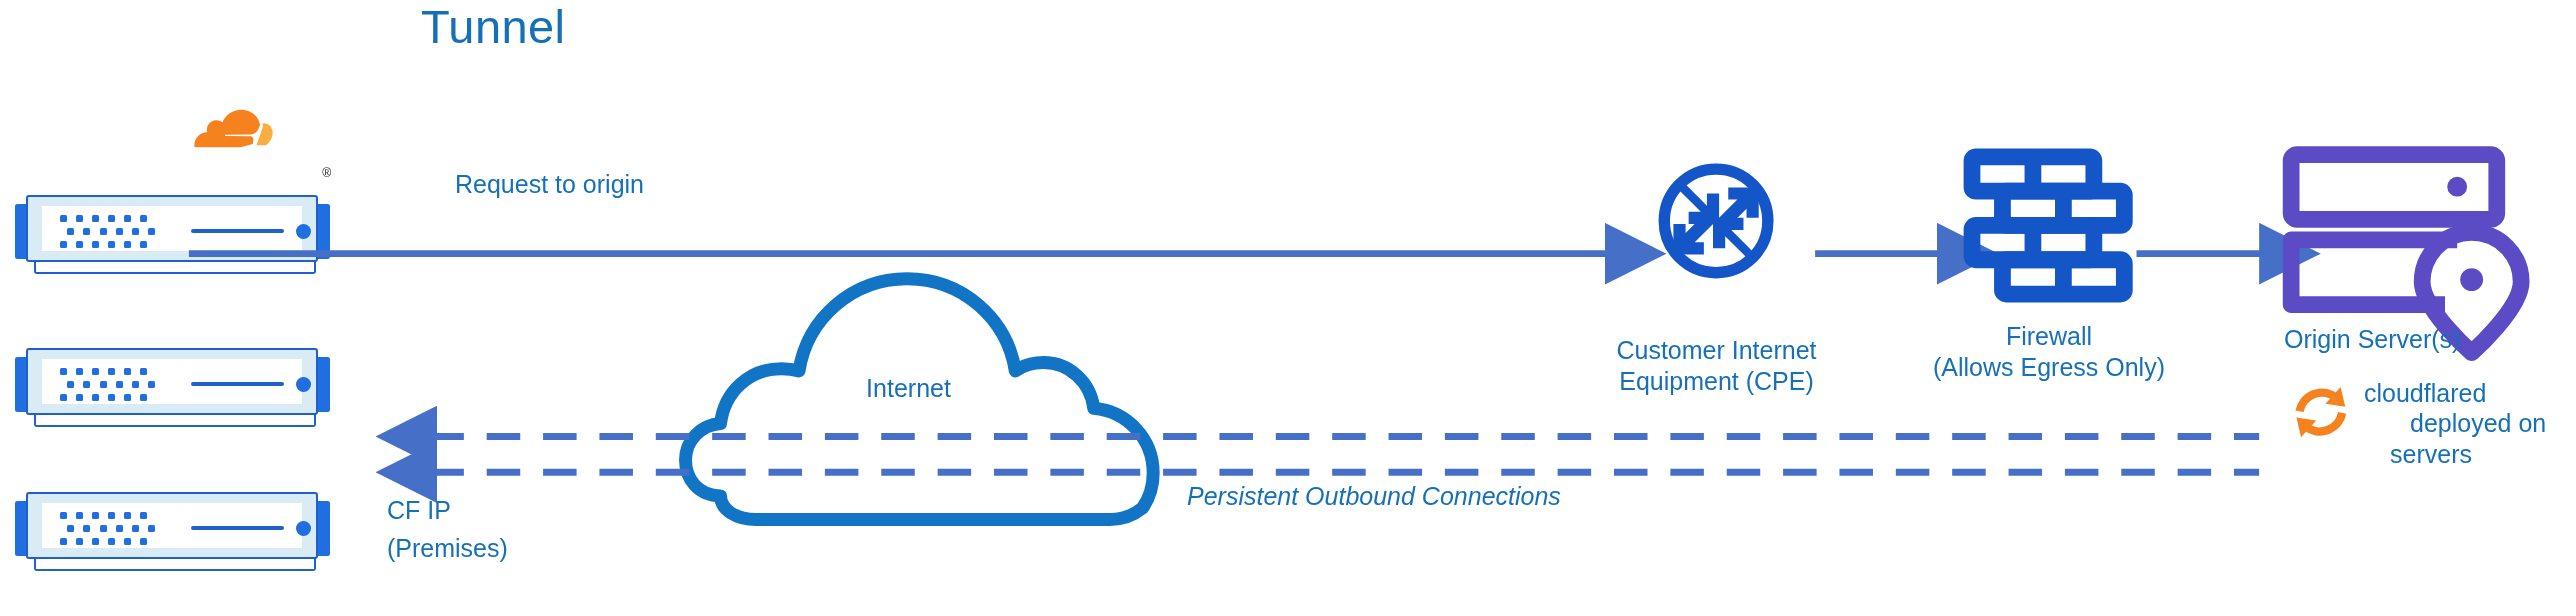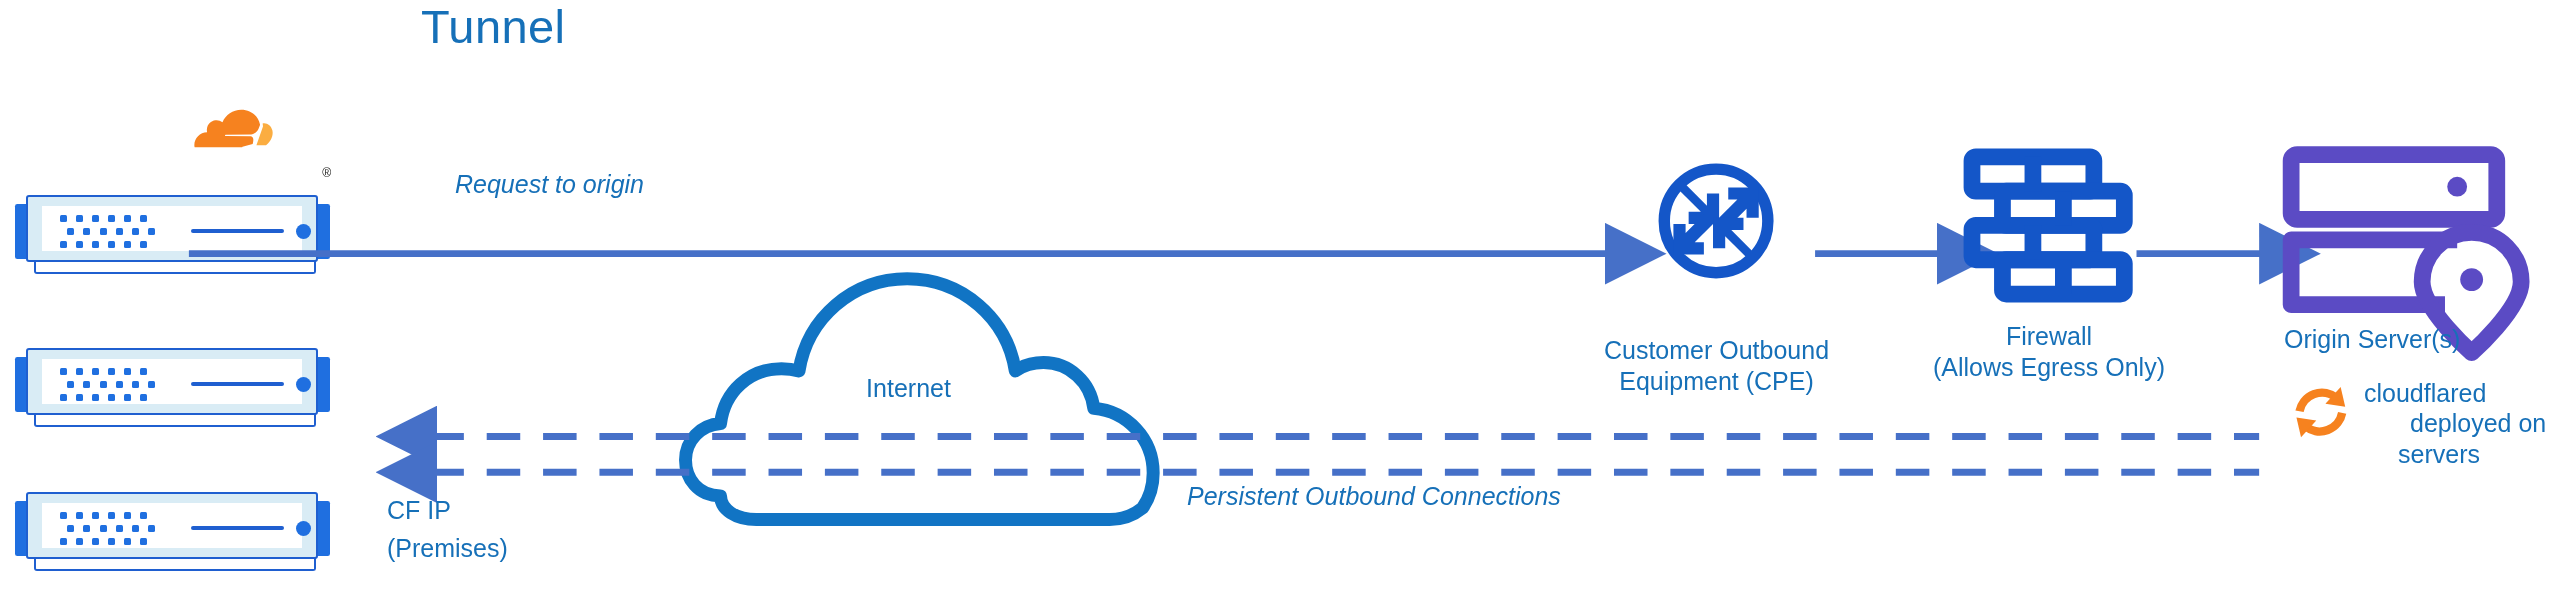--- a/index.html
+++ b/index.html
@@ -273,35 +273,35 @@
       <polygon points="68,8 74,34 48,30" fill="#f6821f"></polygon>
       <path d="M 70 42 A 30 30 0 0 1 22 60" fill="none" stroke="#f6821f" stroke-width="11" stroke-linecap="butt"></path>
       <polygon points="16,74 10,48 36,52" fill="#f6821f"></polygon>
     </g>
 
     <line x1="565" y1="573" x2="2966" y2="573" stroke="#4670c8" stroke-width="9" stroke-dasharray="44,30" marker-start="url(#arrowL)"></line>
 
     <line x1="565" y1="620" x2="2966" y2="620" stroke="#4670c8" stroke-width="9" stroke-dasharray="44,30" marker-start="url(#arrowL)"></line>
   </svg>
 
-  <div class="lbl" style="left:455px; top:169px;font-style:italic;">Request to origin</div>
+  <div class="lbl" style="left:455px; top:169px;">Request to origin</div>
 
   <div class="lbl" style="left:863px; top:373px; width:91px; text-align:center;">Internet</div>
 
-  <div class="lbl c" style="left:1545px; top:335px; width:343px;">Customer Outbound</div>
+  <div class="lbl c" style="left:1545px; top:335px; width:343px;">Customer Internet</div>
   <div class="lbl c" style="left:1889px; top:321px; width:320px;">Firewall</div>
 
   <div class="lbl c" style="left:1545px; top:366px; width:343px;">Equipment (CPE)</div>
   <div class="lbl c" style="left:1889px; top:352px; width:320px;">(Allows Egress Only)</div>
 
   <div class="lbl" style="left:2284px; top:324px;">Origin Server(s)</div>
 
   <div class="lbl" style="left:2364px; top:378px;">cloudflared</div>
   <div class="lbl" style="left:2364px; top:408px;margin-left:46px;">deployed on</div>
-  <div class="lbl" style="left:2390px; top:439px;margin-left:8px;">servers</div>
+  <div class="lbl" style="left:2390px; top:439px;">servers</div>
 
   <div class="lbl" style="left:1187px; top:481px;font-style:italic;">Persistent Outbound Connections</div>
 
   <div class="lbl" style="left:387px; top:495px;">CF IP</div>
   <div class="lbl" style="left:387px; top:533px;">(Premises)</div>
 
 </div>
 
 
 </body></html>

